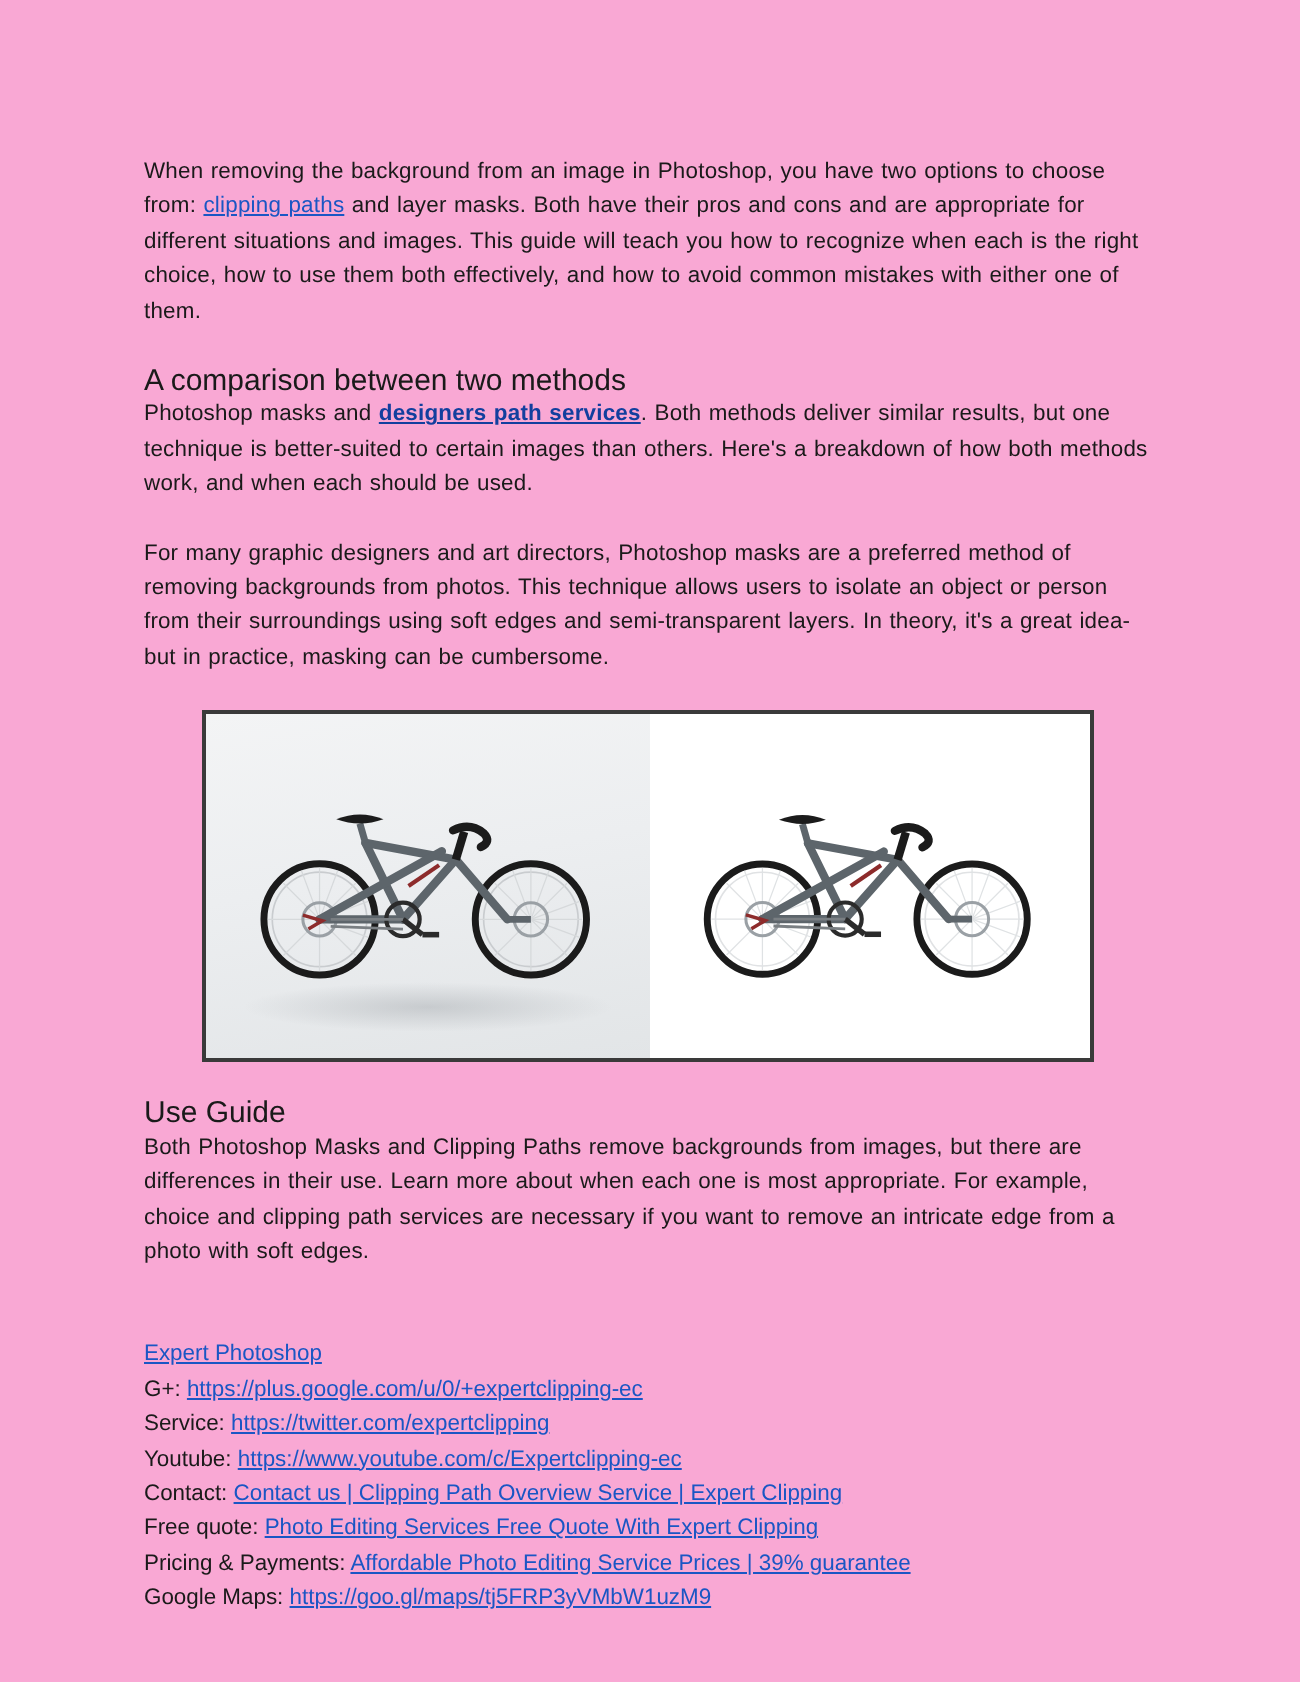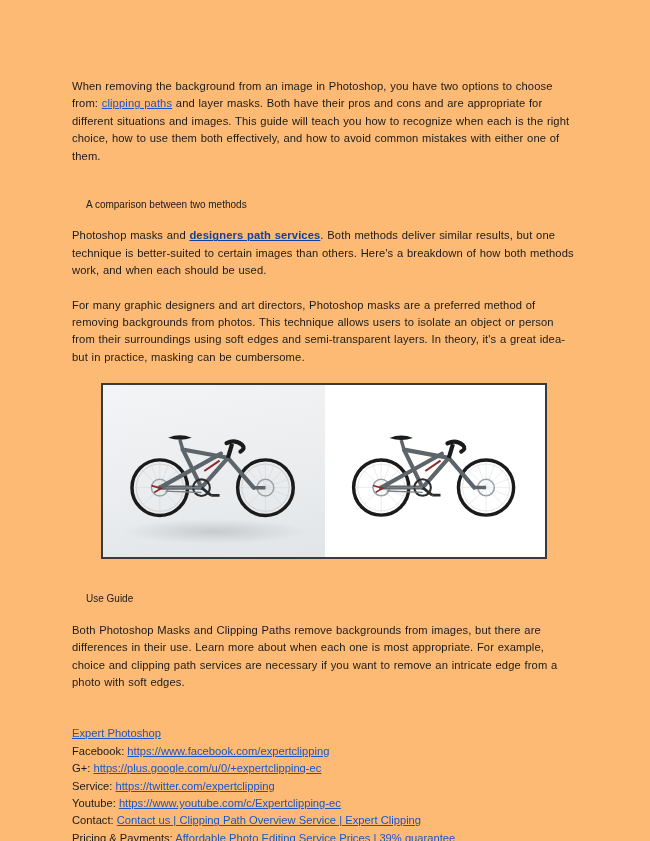--- a/index.html
+++ b/index.html
@@ -16,21 +16,21 @@
     font-family: "Liberation Sans", sans-serif;
     color: #000000;
     -webkit-font-smoothing: antialiased;
   }
 
   .page {
     position: absolute;
     left: 0; top: 0;
     width: 650px;
     height: 841px;
-    background: #fdba74;
+    background: #f9a8d4;
     box-sizing: border-box;
     padding: 78px 72px 0 72px;
   }
 
   .doc-body {
     width: 506px;
   }
 
   p.para {
     margin: 0;
@@ -40,22 +40,22 @@
     letter-spacing: 0.01em;
     word-spacing: 0.04em;
     color: #1a1a1a;
   }
 
   .block-gap {
     height: 17px;
   }
 
   .heading-line {
-    margin: 14px;
-    font-size: 10px;
+    margin: 0;
+    font-size: 15px;
     line-height: 17.4px;
     color: #1a1a1a;
   }
 
   a.link {
     color: #1a56c4;
     text-decoration: underline;
     text-underline-offset: 1px;
   }
   a.link.bold {
@@ -281,24 +281,24 @@
     <div class="block-gap"></div>
 
     <p class="heading-line">Use Guide</p>
     <p class="para">Both Photoshop Masks and Clipping Paths remove backgrounds from images, but there are differences in their use. Learn more about when each one is most appropriate. For example, choice and clipping path services are necessary if you want to remove an intricate edge from a photo with soft edges.</p>
 
     <div class="block-gap"></div>
 
     <div class="contact-block">
       <p class="contact-line"><a class="link" href="#">Expert Photoshop</a></p>
       <div id="contact-rows">
-          <p class="contact-line"><span class="contact-label">Facebook: </span><a class="link" href="#">https://www.facebook.com/expertclipping</a></p>
           <p class="contact-line"><span class="contact-label">G+: </span><a class="link" href="#">https://plus.google.com/u/0/+expertclipping-ec</a></p>
           <p class="contact-line"><span class="contact-label">Service: </span><a class="link" href="#">https://twitter.com/expertclipping</a></p>
           <p class="contact-line"><span class="contact-label">Youtube: </span><a class="link" href="#">https://www.youtube.com/c/Expertclipping-ec</a></p>
           <p class="contact-line"><span class="contact-label">Contact: </span><a class="link" href="#">Contact us | Clipping Path Overview Service | Expert Clipping</a></p>
+          <p class="contact-line"><span class="contact-label">Free quote: </span><a class="link" href="#">Photo Editing Services Free Quote With Expert Clipping</a></p>
           <p class="contact-line"><span class="contact-label">Pricing &amp; Payments: </span><a class="link" href="#">Affordable Photo Editing Service Prices | 39% guarantee</a></p>
           <p class="contact-line"><span class="contact-label">Google Maps: </span><a class="link" href="#">https://goo.gl/maps/tj5FRP3yVMbW1uzM9</a></p>
         </div>
     </div>
 
   </div>
 </div>
 
 </body></html>

